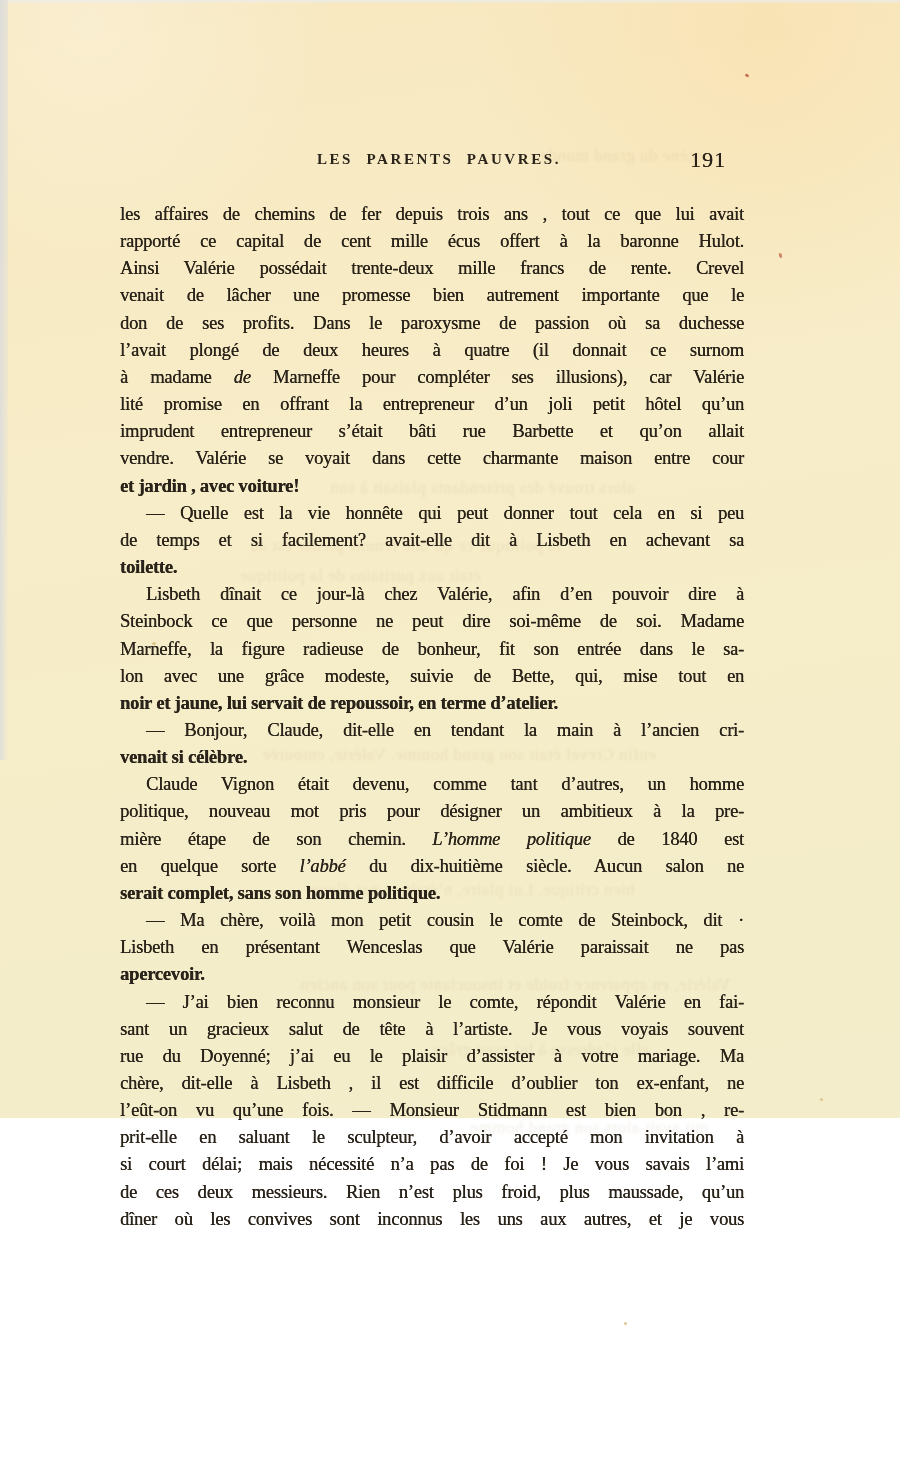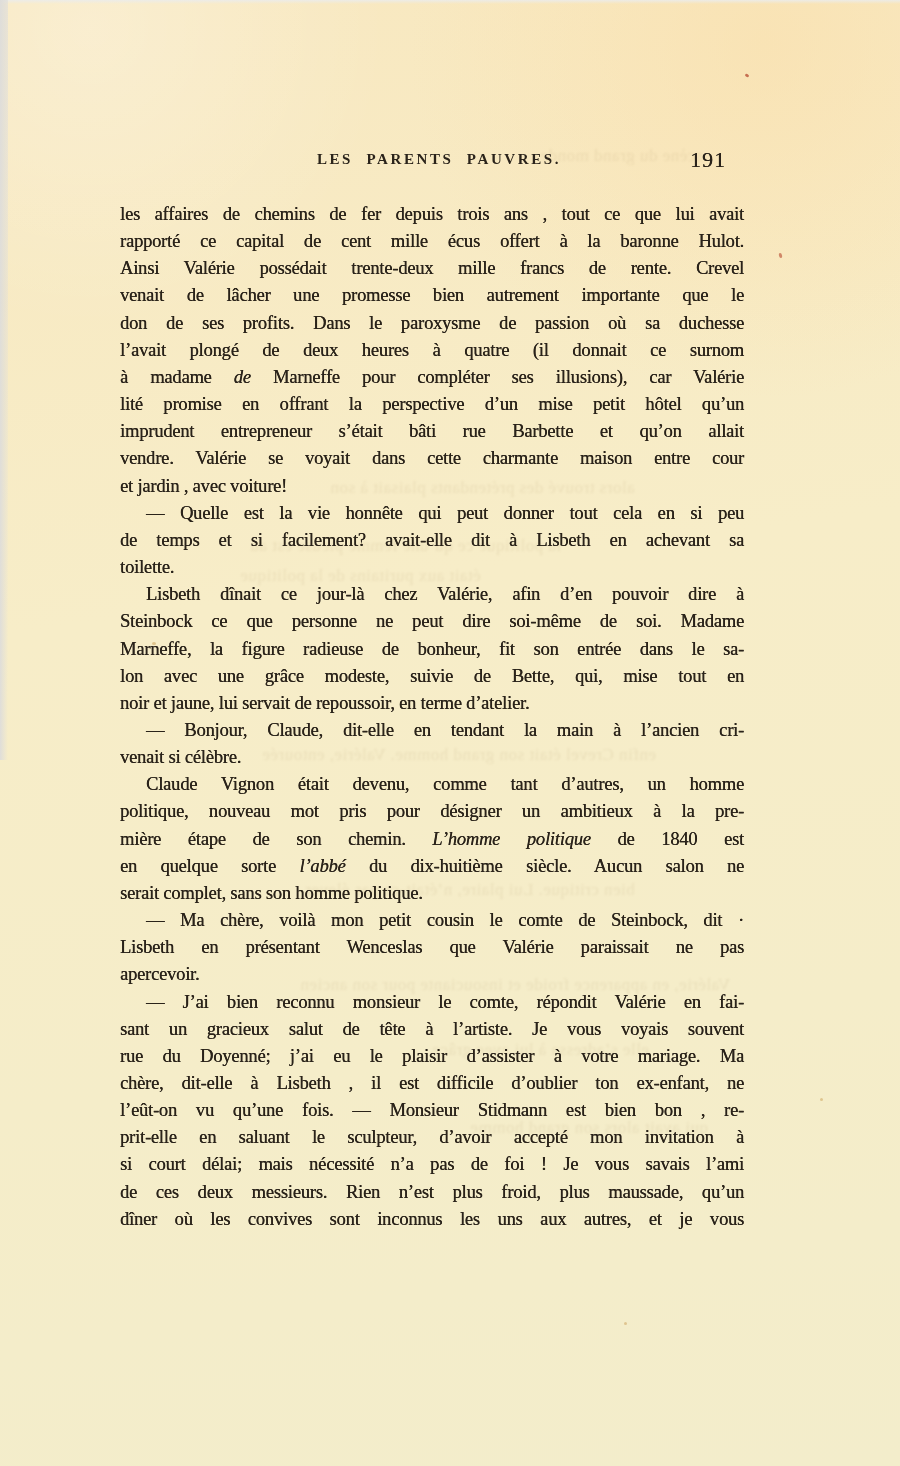--- a/index.html
+++ b/index.html
@@ -3,21 +3,21 @@
 <meta charset="utf-8">
 <style>
   html, body { margin: 0; padding: 0; }
   body {
     width: 900px; height: 1466px;
     overflow: hidden;
     font-family: "Liberation Serif", serif;
   }
   .page {
     position: relative;
-    width: 900px; height: 1466px;
+    width: 900px; height: 1118px;
     background:
       radial-gradient(circle at 85% 3%, rgba(250,222,170,.55) 0, rgba(250,222,170,0) 22%),
       radial-gradient(circle at 10% 2%, rgba(255,255,255,.25) 0, rgba(255,255,255,0) 18%),
       linear-gradient(172deg, #f8e8c0 0%, #f7edc8 40%, #f5edc9 70%, #f3edcb 100%);
     background-color: var(--paper, #f7edc8);
   }
   
   .edge-top {
     position: absolute; top: 0; left: 0; width: 100%; height: 4px;
     background: linear-gradient(to bottom, rgba(236,236,234,.9), rgba(236,236,234,0));
@@ -88,21 +88,21 @@
     font-size: 18.5px;
     line-height: 27.15px;
     letter-spacing: -0.2px;
     text-shadow: 0.25px 0 0 currentColor; 
   }
   .para { margin: 0; }
   .line {
     text-align: justify;
     text-align-last: justify;
   }
-  .line.nj { text-align-last: left; }
+  .line.nj { text-align-last: left; font-weight: bold; }
   .line.ind { text-indent: 26px; }
   .it { font-style: italic; }
 </style>
 </head>
 <body>
 
 <div class="page">
 
   <div class="edge-top"></div>
   <div class="edge-left"></div>
@@ -124,21 +124,21 @@
     </div>
     <div class="page-body" id="page-body">
         <div class="para">
           <div class="line">les affaires de chemins de fer depuis trois ans , tout ce que lui avait</div>
           <div class="line">rapporté ce capital de cent mille écus offert à la baronne Hulot.</div>
           <div class="line">Ainsi Valérie possédait trente-deux mille francs de rente. Crevel</div>
           <div class="line">venait de lâcher une promesse bien autrement importante que le</div>
           <div class="line">don de ses profits. Dans le paroxysme de passion où sa duchesse</div>
           <div class="line">l’avait plongé de deux heures à quatre (il donnait ce surnom</div>
           <div class="line">à madame <span class="it">de</span> Marneffe pour compléter ses illusions), car Valérie</div>
-          <div class="line">lité promise en offrant la perspective d’un mise petit hôtel qu’un</div>
+          <div class="line">lité promise en offrant la entrepreneur d’un joli petit hôtel qu’un</div>
           <div class="line">imprudent entrepreneur s’était bâti rue Barbette et qu’on allait</div>
           <div class="line">vendre. Valérie se voyait dans cette charmante maison entre cour</div>
           <div class="line nj">et jardin , avec voiture!</div>
         </div>
         <div class="para">
           <div class="line ind">— Quelle est la vie honnête qui peut donner tout cela en si peu</div>
           <div class="line">de temps et si facilement? avait-elle dit à Lisbeth en achevant sa</div>
           <div class="line nj">toilette.</div>
         </div>
         <div class="para">

